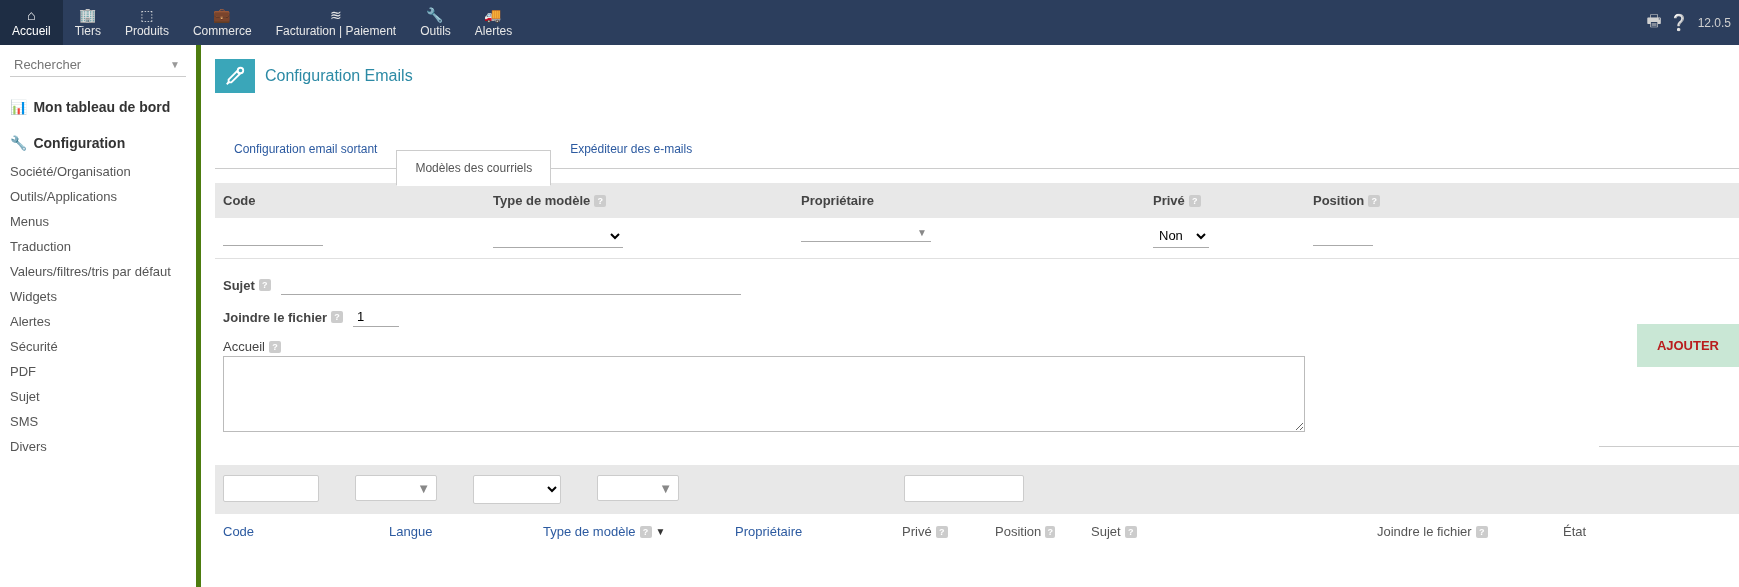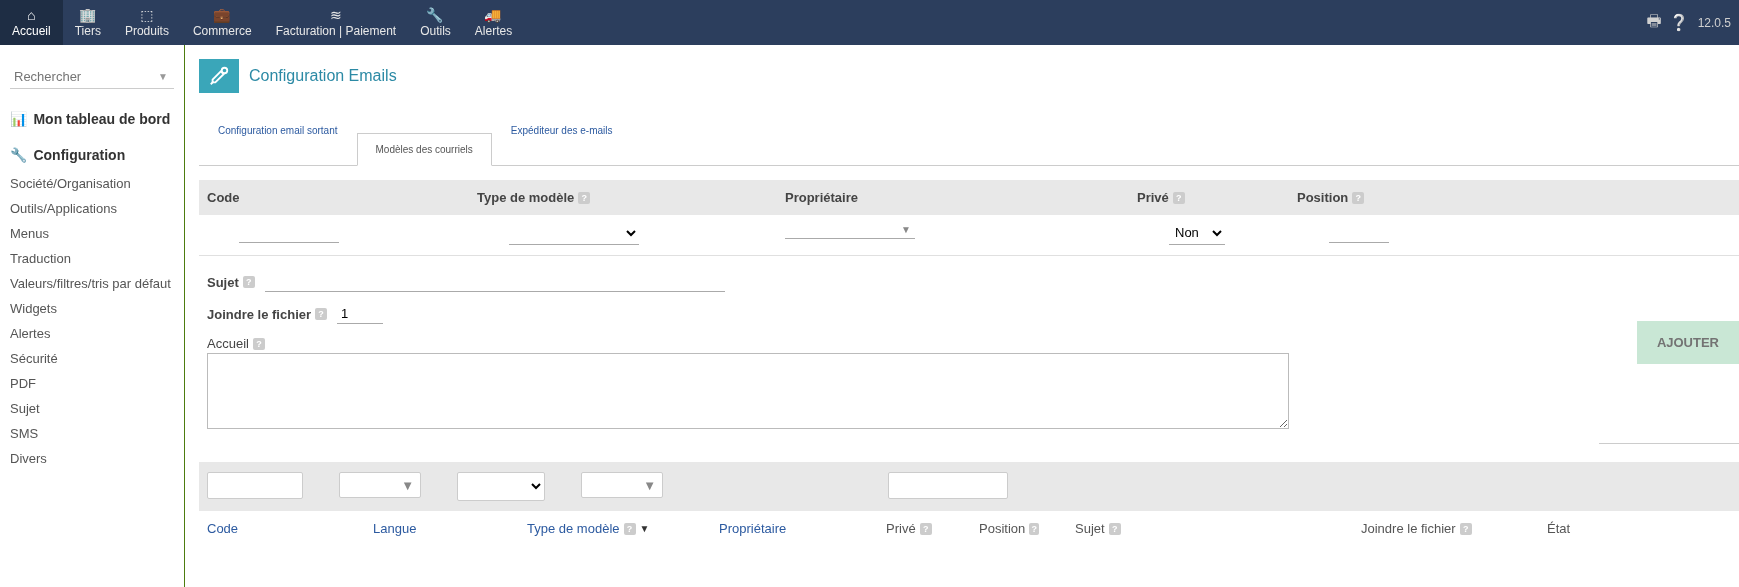--- a/index.html
+++ b/index.html
@@ -38,23 +38,23 @@
     gap: 8px;
     padding-right: 8px;
     color: #d0d0d0;
     font-size: 12px;
   }
   .topnav-right .icon { font-size: 16px; cursor: pointer; }
 
   
   .layout { display: flex; min-height: 542px; }
   .sidebar {
-    width: 185px;
-    border-right: 1px solid #4d7c0f;
-    padding: 20px 0;
+    width: 201px;
+    border-right: 5px solid #4d7c0f;
+    padding: 8px 0;
   }
   .sidebar .search-wrap {
     padding: 0 10px 10px 10px;
     border-bottom: 0;
     position: relative;
   }
   .sidebar .search-input {
     width: 100%;
     padding: 4px 20px 4px 4px;
     border: none;
@@ -115,25 +115,25 @@
 
   
   .tabs {
     display: flex;
     border-bottom: 1px solid #ccc;
   }
   .tab {
     padding: 10px 18px;
     color: #2c5aa0;
     cursor: pointer;
-    font-size: 10px;
+    font-size: 12px;
     border: 1px solid transparent;
     border-bottom: none;
     position: relative;
-    top: 1px;
+    top: 18px;
   }
   .tab.active {
     color: #555;
     background: #fff;
     border-color: #ccc;
     border-bottom: 1px solid #fff;
     margin-top: 19px;
   }
 
   
@@ -158,21 +158,20 @@
     padding: 6px 8px 10px 8px;
     border-bottom: 1px solid #e0e0e0;
   }
   .filter-row .col input,
   .filter-row .col select {
     border: none;
     border-bottom: 1px solid #aaa;
     font-size: 13px;
     padding: 3px 2px;
     background: transparent;
-    margin-left: 32px;
   }
   .filter-row .col select { width: 130px; }
   .filter-row .col input { width: 100px; }
   .select2-like {
     display: inline-flex;
     align-items: center;
     justify-content: flex-end;
     width: 130px;
     border-bottom: 1px solid #aaa;
     padding: 3px 4px;
@@ -219,21 +218,21 @@
     height: 100%;
     display: flex;
     align-items: center;
   }
   .add-btn {
     background: #c9e7d5;
     border: none;
     padding: 14px 20px;
     font-weight: bold;
     font-size: 13px;
-    color: #737373;
+    color: #b91c1c;
     cursor: pointer;
     text-align: center;
   }
 
   .hr-line { border: none; border-top: 1px solid #ccc; margin: 14px 0 0 auto; width: 140px; }
 
   
   .list-filter {
     margin-top: 18px;
     background: #e8e8e8;

